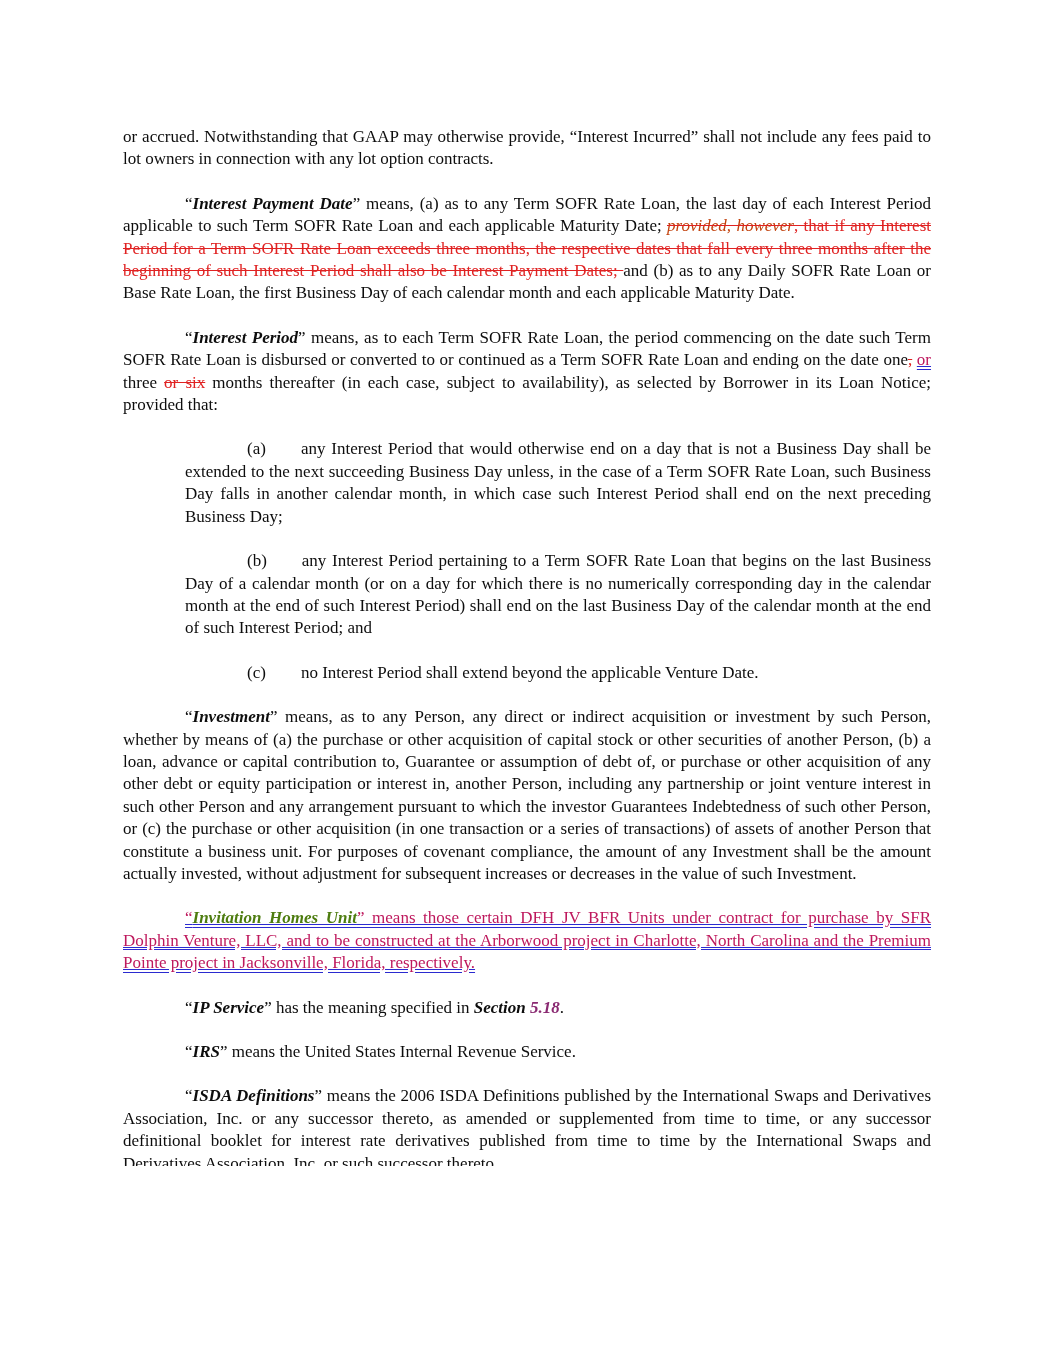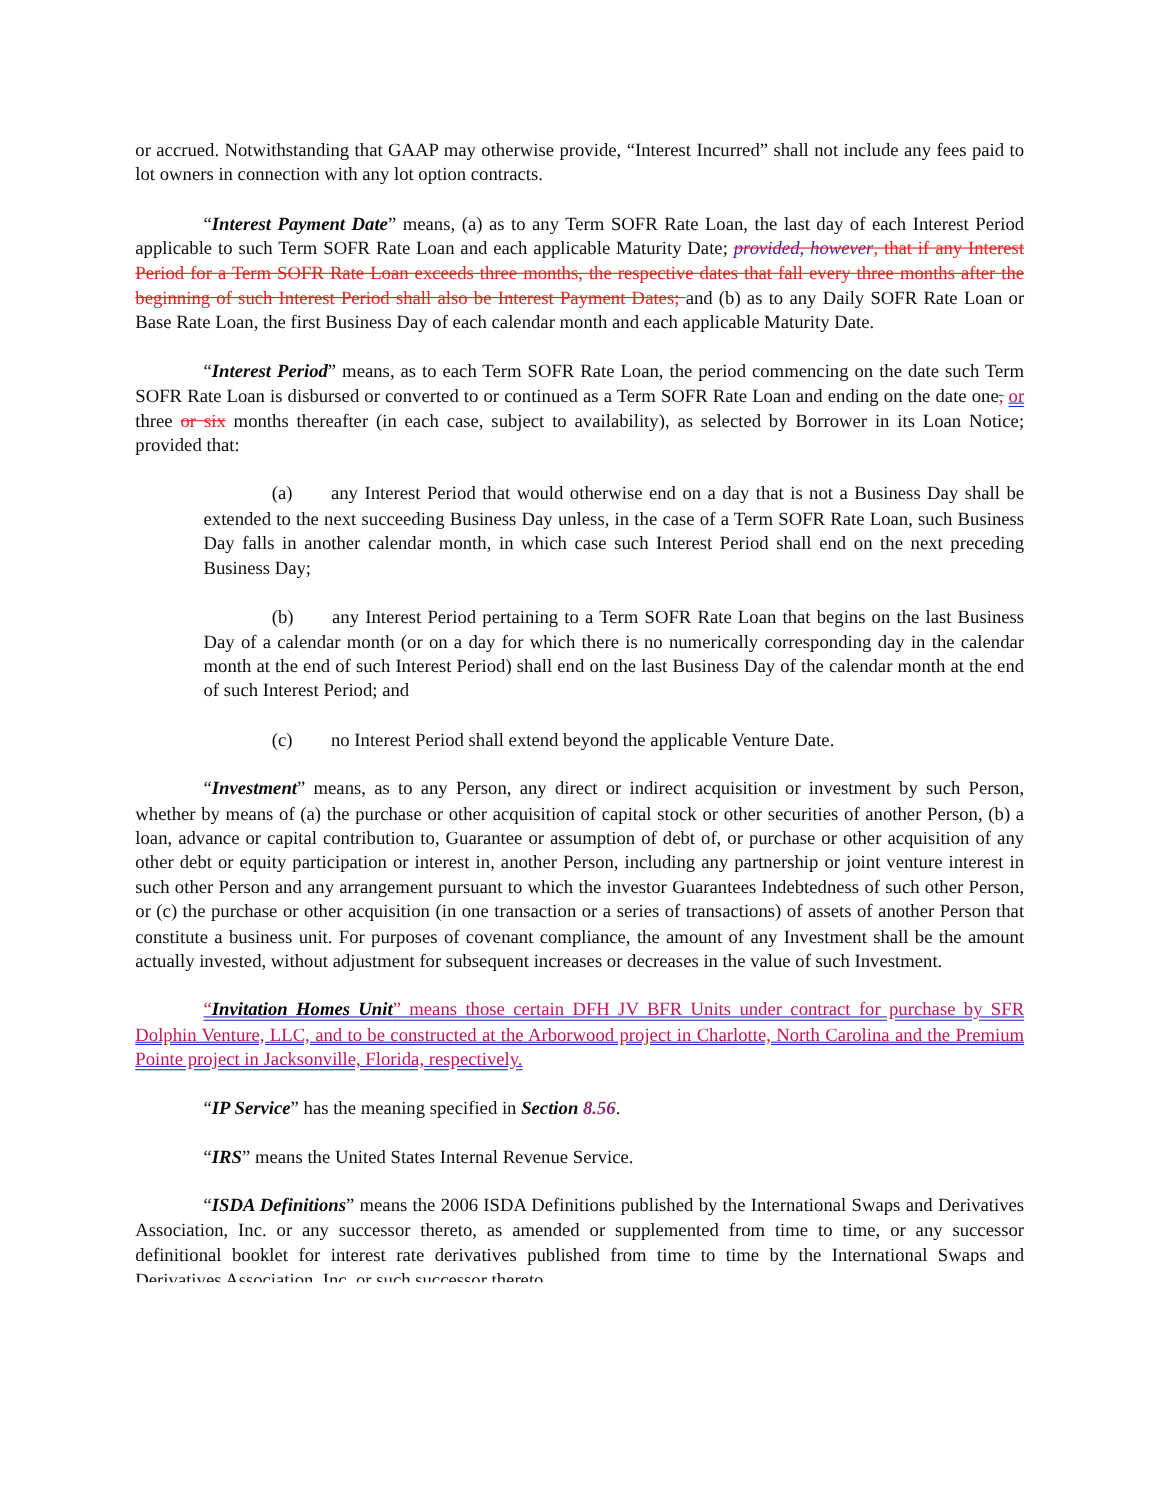--- a/index.html
+++ b/index.html
@@ -22,23 +22,23 @@
     text-indent:62px;
     font-size:17px;
     line-height:22.4px;
   }
   .para.noindent{text-indent:0;}
   .para.sub{margin-left:62px;}
   .run.n{}
   .run.i{}
   .run.bi{font-weight:bold;font-style:italic;}
   .run.del{color:#e02222;text-decoration:line-through;text-decoration-color:#e02222;}
-  .run.deli{color:#4c1d95;font-style:italic;text-decoration:line-through;text-decoration-color:#e02222;margin-top:40px;}
+  .run.deli{color:#c2410c;font-style:italic;text-decoration:line-through;text-decoration-color:#e02222;margin-top:40px;}
   .run.ins{color:#be185d;text-decoration:underline;text-decoration-style:double;text-decoration-color:#2b2bd0;}
-  .run.insbi{color:#000000;font-weight:bold;font-style:italic;text-decoration:underline;text-decoration-style:double;text-decoration-color:#2b2bd0;}
+  .run.insbi{color:#4d7c0f;font-weight:bold;font-style:italic;text-decoration:underline;text-decoration-style:double;text-decoration-color:#2b2bd0;}
   .run.ref{color:#8a2a72;font-weight:bold;font-style:italic;}
   .tab{display:inline-block;width:35px;}
   .footer-left{
     position:absolute;
     left:123px;top:1287px;
     font-size:13px;
     line-height:16px;
   }
   .footer-left .run.del{font-size:13px;}
   .page-number{
@@ -53,19 +53,19 @@
 <div class="page">
   <div class="content">
       <p class="para noindent"><span class="run n">or accrued. Notwithstanding that GAAP may otherwise provide, “Interest Incurred” shall not include any fees paid to lot owners in connection with any lot option contracts.</span></p>
       <p class="para"><span class="run n">“</span><span class="run bi">Interest Payment Date</span><span class="run n">” means, (a) as to any Term SOFR Rate Loan, the last day of each Interest Period applicable to such Term SOFR Rate Loan and each applicable Maturity Date; </span><span class="run deli">provided, however</span><span class="run del">, that if any Interest Period for a Term SOFR Rate Loan exceeds three months, the respective dates that fall every three months after the beginning of such Interest Period shall also be Interest Payment Dates; </span><span class="run n">and (b) as to any Daily SOFR Rate Loan or Base Rate Loan, the first Business Day of each calendar month and each applicable Maturity Date.</span></p>
       <p class="para"><span class="run n">“</span><span class="run bi">Interest Period</span><span class="run n">” means, as to each Term SOFR Rate Loan, the period commencing on the date such Term SOFR Rate Loan is disbursed or converted to or continued as a Term SOFR Rate Loan and ending on the date one</span><span class="run del">,</span><span class="run n"> </span><span class="run ins">or</span><span class="run n"> three </span><span class="run del">or six</span><span class="run n"> months thereafter (in each case, subject to availability), as selected by Borrower in its Loan Notice; </span><span class="run i">provided</span><span class="run n"> that:</span></p>
       <p class="para sub"><span class="run n">(a)</span><span class="tab"></span><span class="run n">any Interest Period that would otherwise end on a day that is not a Business Day shall be extended to the next succeeding Business Day unless, in the case of a Term SOFR Rate Loan, such Business Day falls in another calendar month, in which case such Interest Period shall end on the next preceding Business Day;</span></p>
       <p class="para sub"><span class="run n">(b)</span><span class="tab"></span><span class="run n">any Interest Period pertaining to a Term SOFR Rate Loan that begins on the last Business Day of a calendar month (or on a day for which there is no numerically corresponding day in the calendar month at the end of such Interest Period) shall end on the last Business Day of the calendar month at the end of such Interest Period; and</span></p>
       <p class="para sub"><span class="run n">(c)</span><span class="tab"></span><span class="run n">no Interest Period shall extend beyond the applicable Venture Date.</span></p>
       <p class="para"><span class="run n">“</span><span class="run bi">Investment</span><span class="run n">” means, as to any Person, any direct or indirect acquisition or investment by such Person, whether by means of (a) the purchase or other acquisition of capital stock or other securities of another Person, (b) a loan, advance or capital contribution to, Guarantee or assumption of debt of, or purchase or other acquisition of any other debt or equity participation or interest in, another Person, including any partnership or joint venture interest in such other Person and any arrangement pursuant to which the investor Guarantees Indebtedness of such other Person, or (c) the purchase or other acquisition (in one transaction or a series of transactions) of assets of another Person that constitute a business unit. For purposes of covenant compliance, the amount of any Investment shall be the amount actually invested, without adjustment for subsequent increases or decreases in the value of such Investment.</span></p>
       <p class="para"><span class="run ins">“</span><span class="run insbi">Invitation Homes Unit</span><span class="run ins">” means those certain DFH JV BFR Units under contract for purchase by SFR Dolphin Venture, LLC, and to be constructed at the Arborwood project in Charlotte, North Carolina and the Premium Pointe project in Jacksonville, Florida, respectively. </span></p>
-      <p class="para"><span class="run n">“</span><span class="run bi">IP Service</span><span class="run n">” has the meaning specified in </span><span class="run bi">Section </span><span class="run ref">8.56</span><span class="run n">.</span></p>
+      <p class="para"><span class="run n">“</span><span class="run bi">IP Service</span><span class="run n">” has the meaning specified in </span><span class="run bi">Section </span><span class="run ref">5.18</span><span class="run n">.</span></p>
       <p class="para"><span class="run n">“</span><span class="run bi">IRS</span><span class="run n">” means the United States Internal Revenue Service.</span></p>
       <p class="para"><span class="run n">“</span><span class="run bi">ISDA Definitions</span><span class="run n">” means the 2006 ISDA Definitions published by the International Swaps and Derivatives Association, Inc. or any successor thereto, as amended or supplemented from time to time, or any successor definitional booklet for interest rate derivatives published from time to time by the International Swaps and Derivatives Association, Inc. or such successor thereto.</span></p>
     </div>
   <div class="footer-left"><span class="run n">4863-0448-0305 v.</span><span class="run del">1</span><span class="run ins">7</span></div>
   <div class="page-number">18</div>
 </div>
 
 </body></html>

